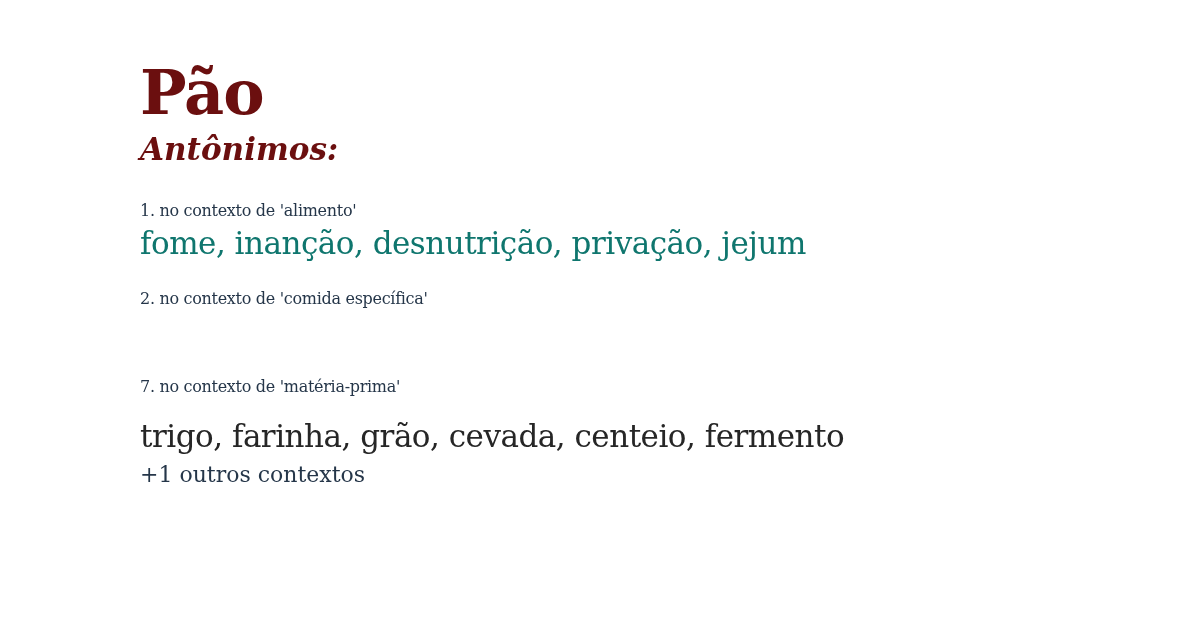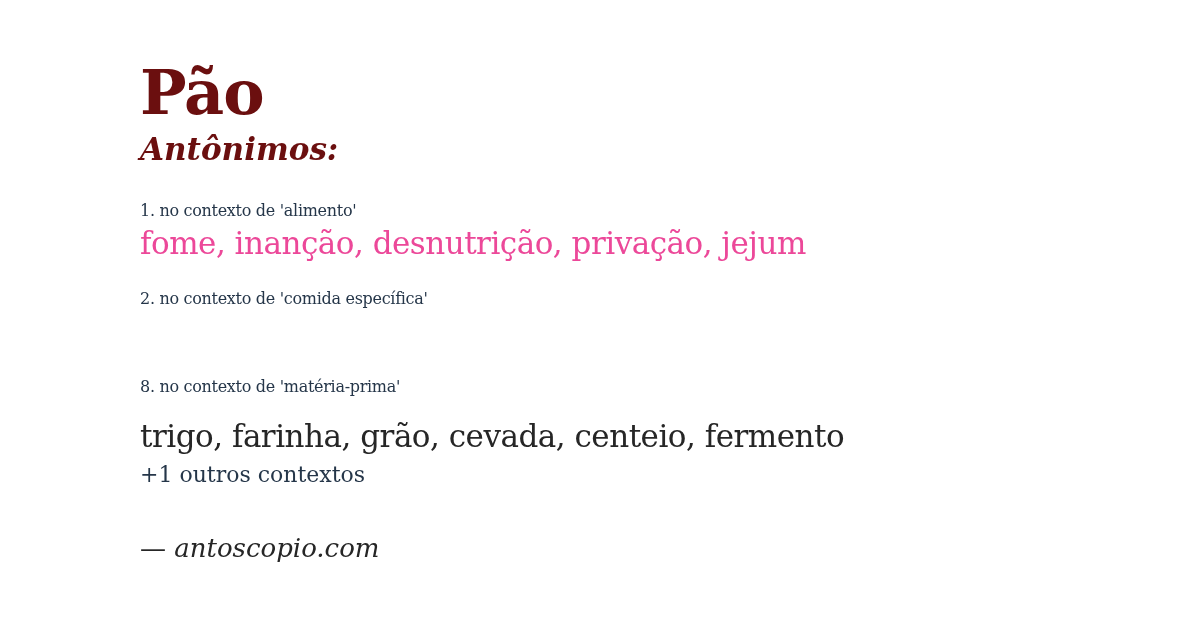--- a/index.html
+++ b/index.html
@@ -65,26 +65,23 @@
 </head>
 <body>
 
 <div class="card" style="background: rgb(255, 255, 255);">
 
   <div class="abs word-title" style="color: rgb(107, 15, 15);">Pão</div>
 
   <div class="abs section-title" style="color: rgb(107, 15, 15);">Antônimos:</div>
 
   <div class="abs context-label label-1" style="color: rgb(37, 54, 73);">1. no contexto de 'alimento'</div>
-  <div class="abs antonym-line words-1" style="color: #ec4899;">fome, inanção, desnutrição, privação, jejum</div>
+  <div class="abs antonym-line words-1" style="color: #0f766e;">fome, inanção, desnutrição, privação, jejum</div>
 
   <div class="abs context-label label-2" style="color: rgb(37, 54, 73); text-align: right;">2. no contexto de 'comida específica'</div>
 
-  <div class="abs context-label label-3" style="color: rgb(37, 54, 73);">8. no contexto de 'matéria-prima'</div>
+  <div class="abs context-label label-3" style="color: rgb(37, 54, 73);">7. no contexto de 'matéria-prima'</div>
   <div class="abs antonym-line words-3" style="color: rgb(38, 38, 38);">trigo, farinha, grão, cevada, centeio, fermento</div>
 
   <div class="abs more-contexts" style="color: rgb(37, 54, 73);">+1 outros contextos</div>
 
-  <div class="abs attribution" style="color: rgb(38, 38, 38);">
-    <span class="dash">— </span><span>antoscopio.com</span>
-  </div>
 
 </div>
 
 </body></html>

